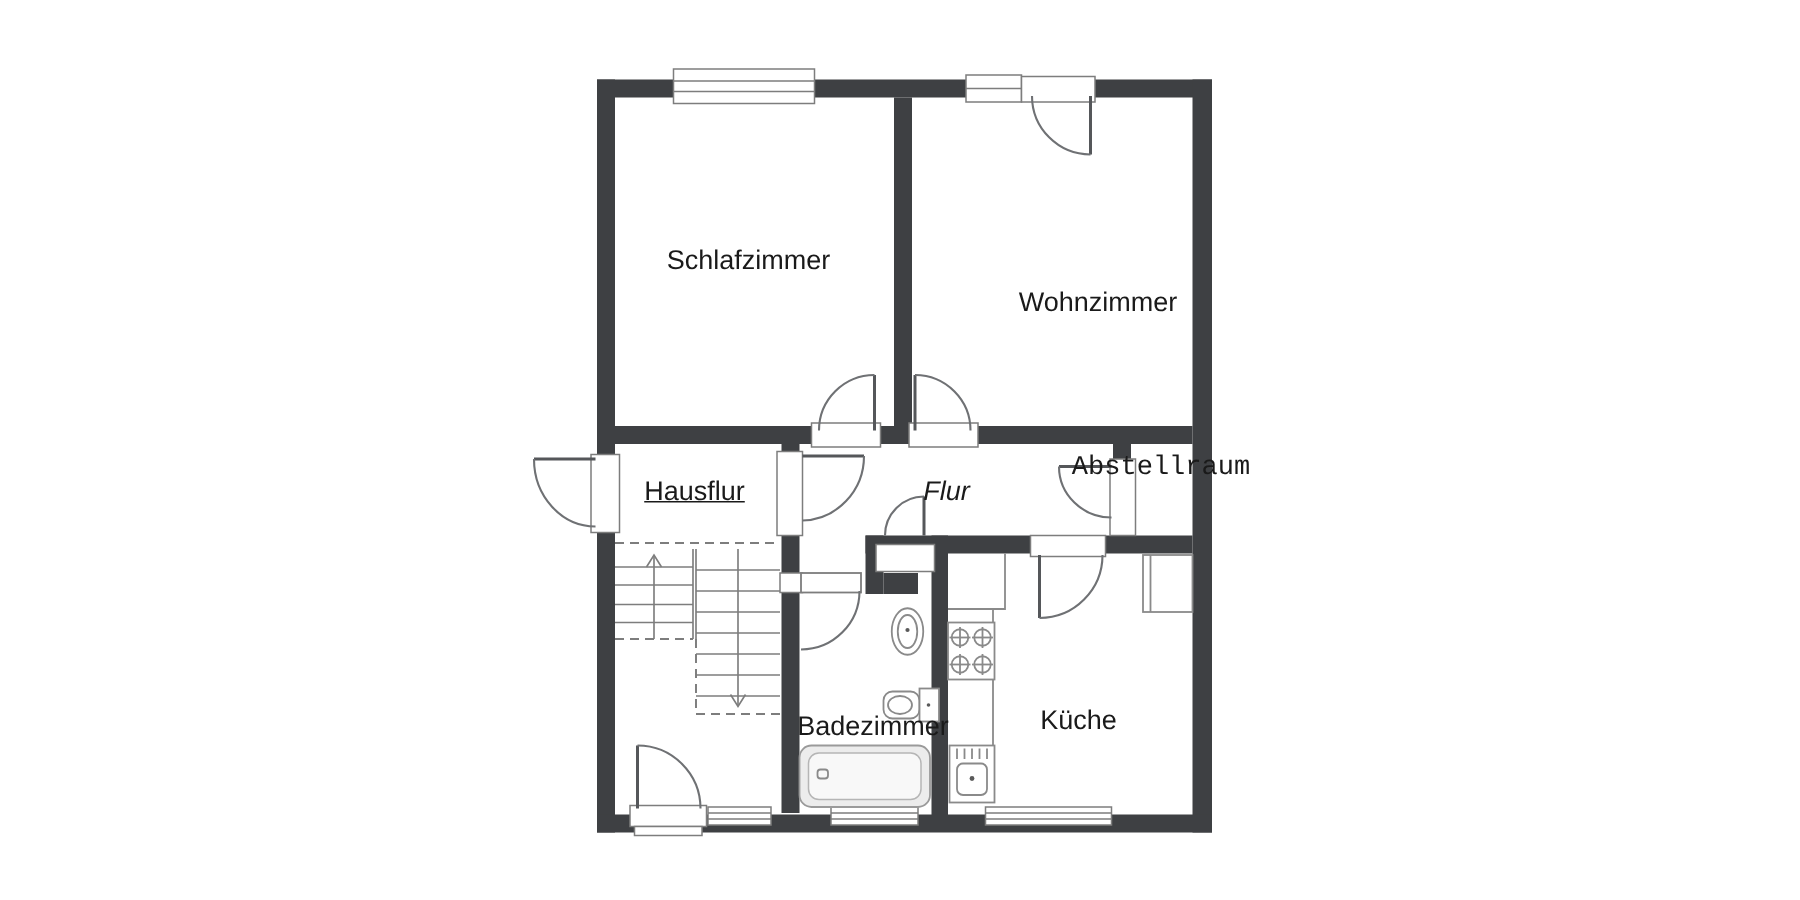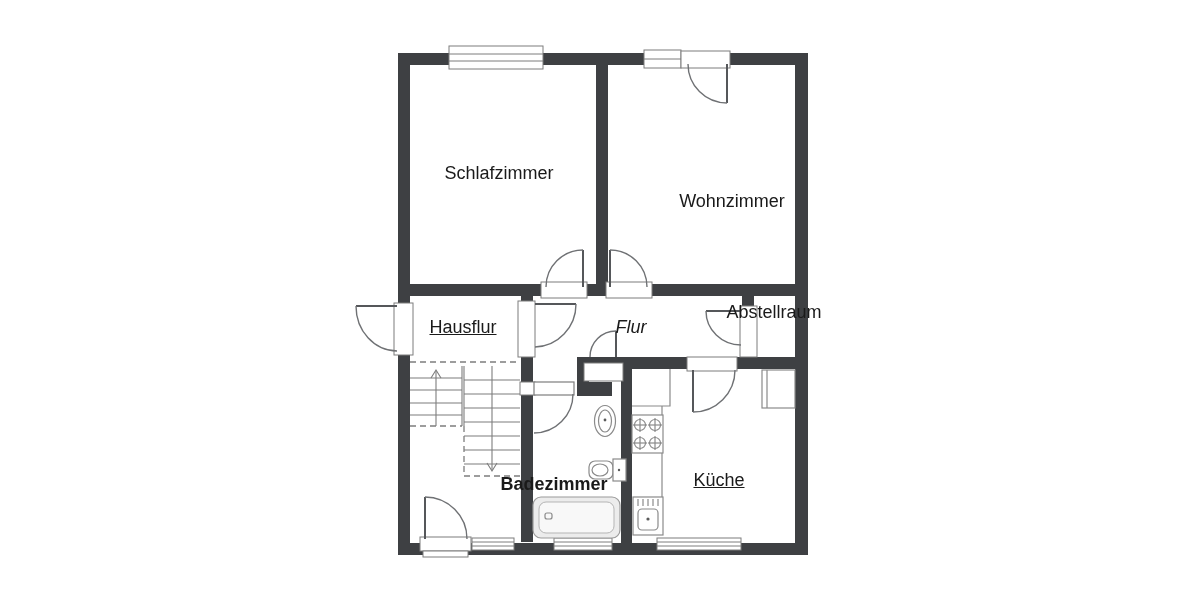--- a/index.html
+++ b/index.html
@@ -219,17 +219,17 @@
         <rect class="fix" x="762" y="370" width="33" height="38"></rect>
         <line class="fixline" x1="767" y1="370" x2="767" y2="408"></line>
       </g>
     </g>
   </svg>
 
   <div class="room-label" style="left:439px;top:165px;">Schlafzimmer</div>
   <div class="room-label" style="left:672px;top:161px;margin-top:32px;">Wohnzimmer</div>
   <div class="room-label" style="left:403px;top:319px;text-decoration:underline;">Hausflur</div>
   <div class="room-label" style="left:571px;top:319px;font-style:italic;">Flur</div>
-  <div class="room-label" style="left:714px;top:304px;">Abstellraum</div>
-  <div class="room-label" style="left:494px;top:476px;font-weight:bold;">Badezimmer</div>
-  <div class="room-label" style="left:659px;top:472px;text-decoration:underline;">Küche</div>
+  <div class="room-label" style="left:714px;top:304px;font-family:Liberation Mono, monospace;">Abstellraum</div>
+  <div class="room-label" style="left:522px;top:476px;">Badezimmer</div>
+  <div class="room-label" style="left:659px;top:472px;">Küche</div>
 
 </div>
 
 </body></html>

